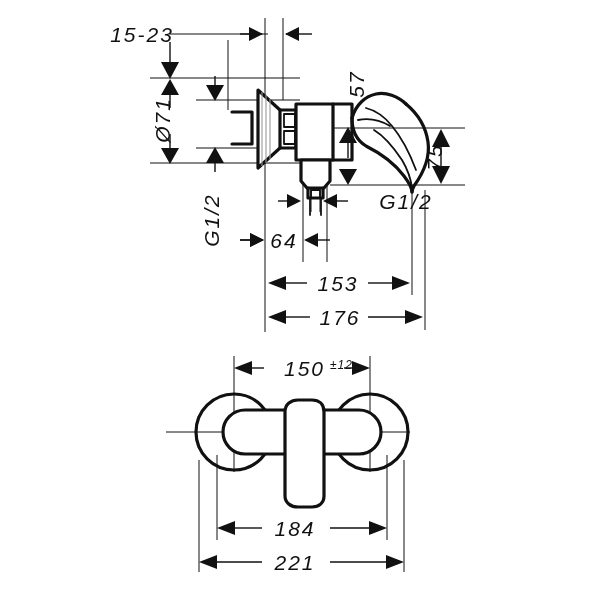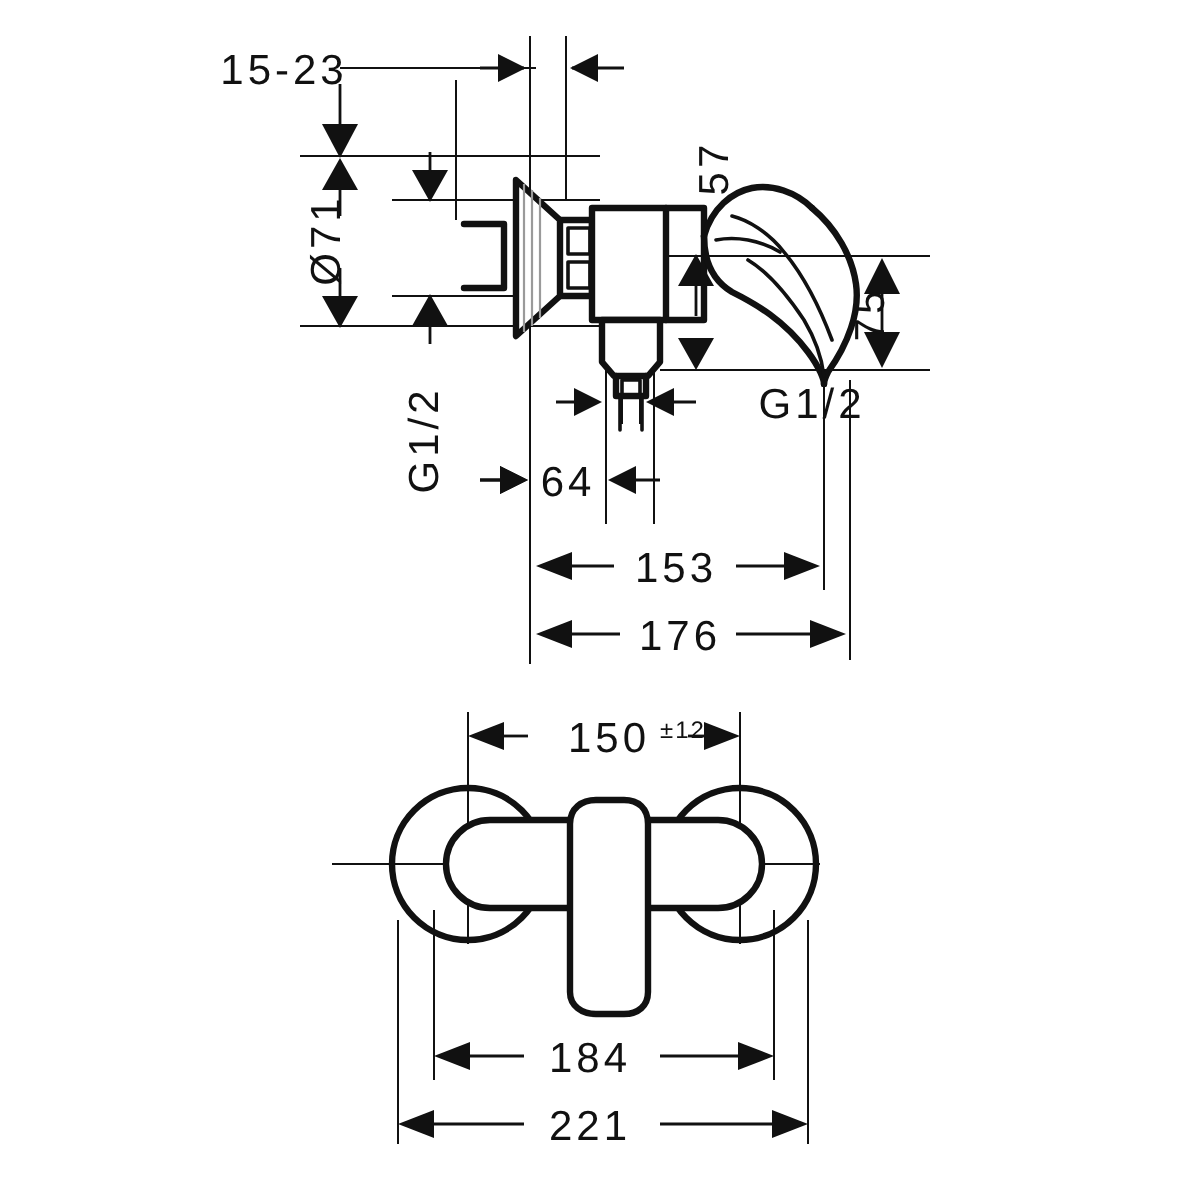--- a/index.html
+++ b/index.html
@@ -11,20 +11,21 @@
     width: 600px;
     height: 600px;
     overflow: hidden;
     font-family: "Liberation Sans", sans-serif;
   }
   #sheet {
     position: relative;
     width: 600px;
     height: 500px;
     background: #ffffff;
+    font-style: italic;
   }
   #drawing-svg {
     position: absolute;
     left: 0;
     top: 0;
     width: 600px;
     height: 600px;
     display: block;
   }
   .dim-text {

